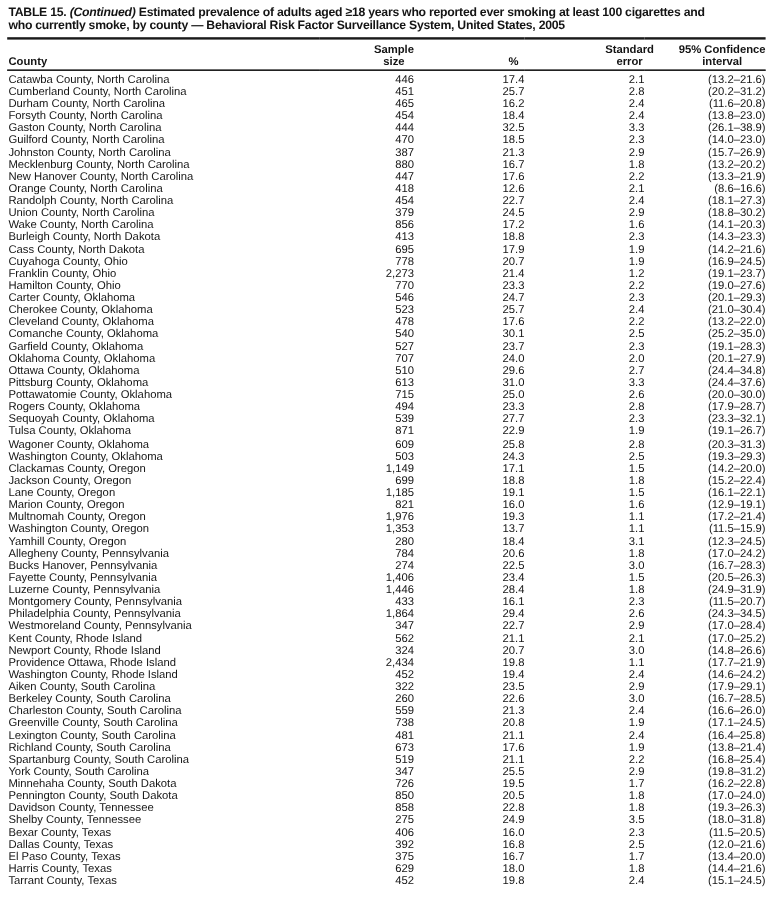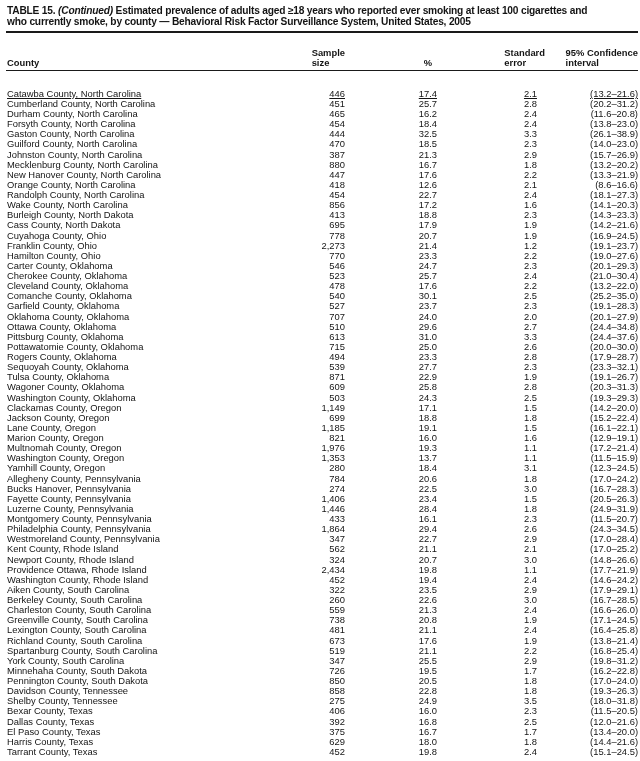--- a/index.html
+++ b/index.html
@@ -43,37 +43,37 @@
     line-height: 10px;
     vertical-align: bottom;
     text-align: right;
     border-top: 2px solid #1a1a1a;
     border-bottom: 1px solid #1a1a1a;
     padding: 3px 0 2px 0;
   }
   thead th.h-county { text-align: left; padding-left: 1px; }
   .th-inner {
     display: inline-block;
-    text-align: left;
+    text-align: center;
     white-space: pre-line;
   }
   th.h-pct .th-inner { margin-right: 5px; }
-  th.h-se  .th-inner { margin-right: -8px; margin-top: 12px; }
+  th.h-se  .th-inner { margin-right: -8px; }
 
   tbody { font-size: 9.4px; }
   tbody td {
     line-height: 10.12px;
     height: 10.12px;
     white-space: nowrap;
     overflow: hidden;
     padding: 0;
   }
   tbody td:first-child { text-align: left; padding-left: 1px; }
   tbody td:nth-child(n+2) { text-align: right; }
-  tbody tr:first-child td { padding-top: 18px; text-decoration: underline; }
+  tbody tr:first-child td { padding-top: 2px; }
 </style>
 </head>
 <body>
 
 <div class="page">
 
   <div class="title">
     <span class="tline"><span>TABLE 15. </span><span class="ital">(Continued)</span><span> Estimated prevalence of adults aged ≥18 years who reported ever smoking at least 100 cigarettes and</span></span>
     <span class="tline">who currently smoke, by county — Behavioral Risk Factor Surveillance System, United States, 2005</span>
   </div>
@@ -170,20 +170,27 @@
           <td>(8.6–16.6)</td>
         </tr>
         <tr>
           <td>Randolph County, North Carolina</td>
           <td>454</td>
           <td>22.7</td>
           <td>2.4</td>
           <td>(18.1–27.3)</td>
         </tr>
         <tr>
+          <td>Union County, North Carolina</td>
+          <td>379</td>
+          <td>24.5</td>
+          <td>2.9</td>
+          <td>(18.8–30.2)</td>
+        </tr>
+        <tr>
           <td>Wake County, North Carolina</td>
           <td>856</td>
           <td>17.2</td>
           <td>1.6</td>
           <td>(14.1–20.3)</td>
         </tr>
         <tr>
           <td>Burleigh County, North Dakota</td>
           <td>413</td>
           <td>18.8</td>

